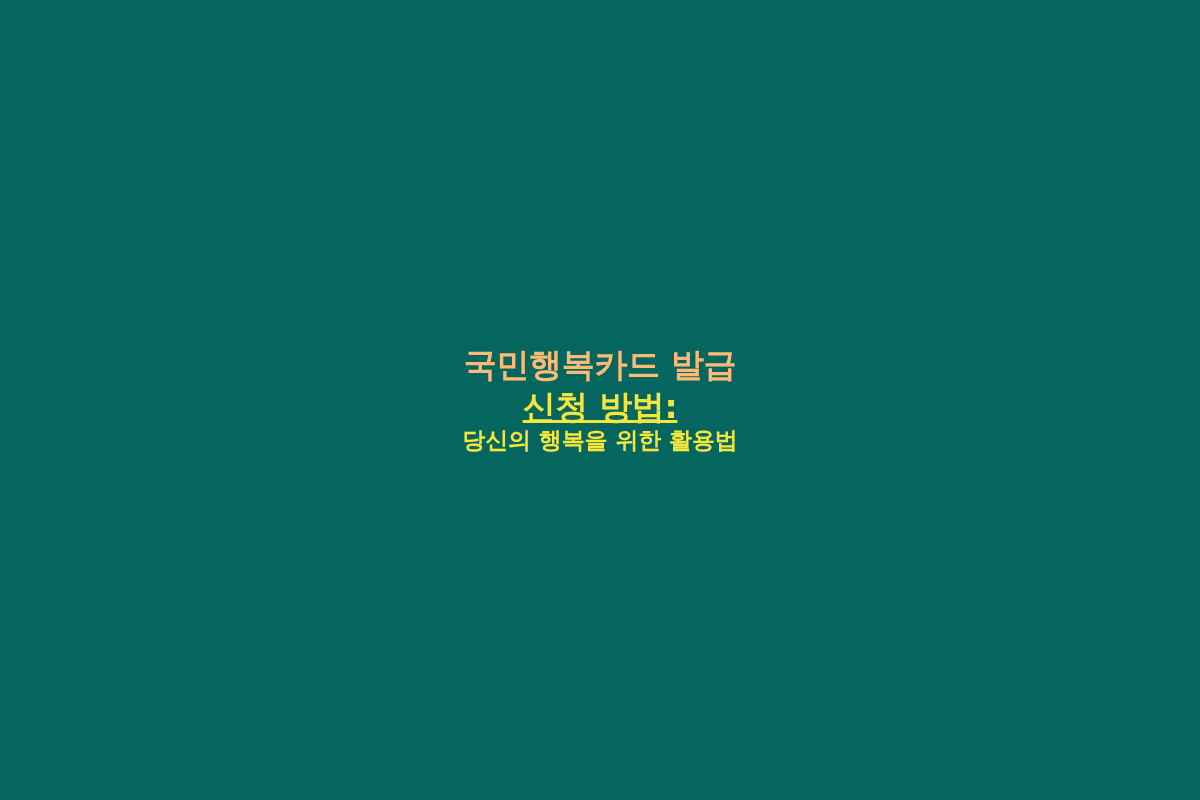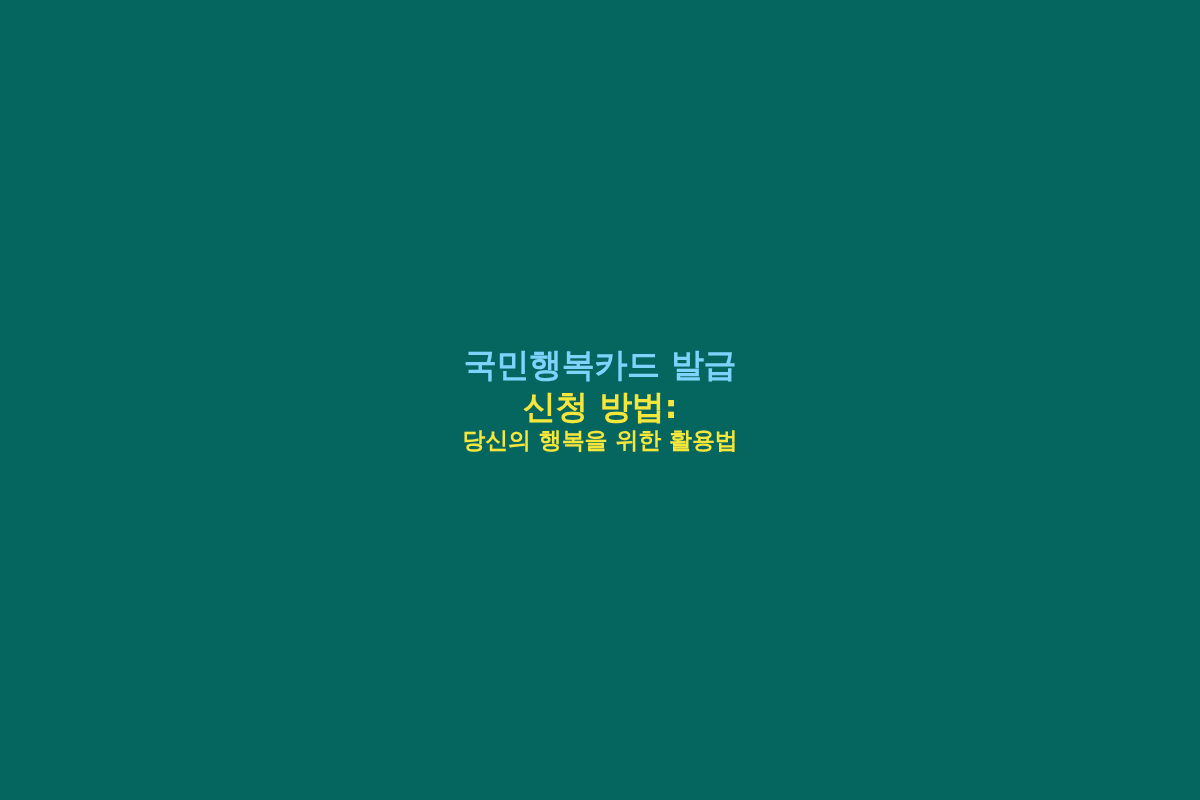--- a/index.html
+++ b/index.html
@@ -44,37 +44,38 @@
 
   
   .line-1 {
     font-size: 92px;
     line-height: 1.26;
   }
 
   .line-2 {
     font-size: 92px;
     line-height: 1.26;
+    text-decoration: underline;
   }
 
   .line-3 {
     font-size: 92px;
     line-height: 1.26;
     letter-spacing: -0.005em;
   }
 
 </style>
 </head>
 <body style="background: rgb(5, 102, 96);">
 
 <div id="banner" style="background: rgb(5, 102, 96);">
 
   <div id="title-block" style="text-align: center;">
 
-    <span class="title-line line-1" style="color: #7dd3fc; font-size: 33px;">국민행복카드 발급</span>
+    <span class="title-line line-1" style="color: #fdba74; font-size: 33px;">국민행복카드 발급</span>
 
     <span class="title-line line-2" style="color: rgb(245, 230, 60); font-size: 33px;">신청 방법:</span>
 
     <span class="title-line line-3" style="color: rgb(245, 230, 60); font-size: 23px;">당신의 행복을 위한 활용법</span>
 
   </div>
 
 </div>
 
 </body></html>

